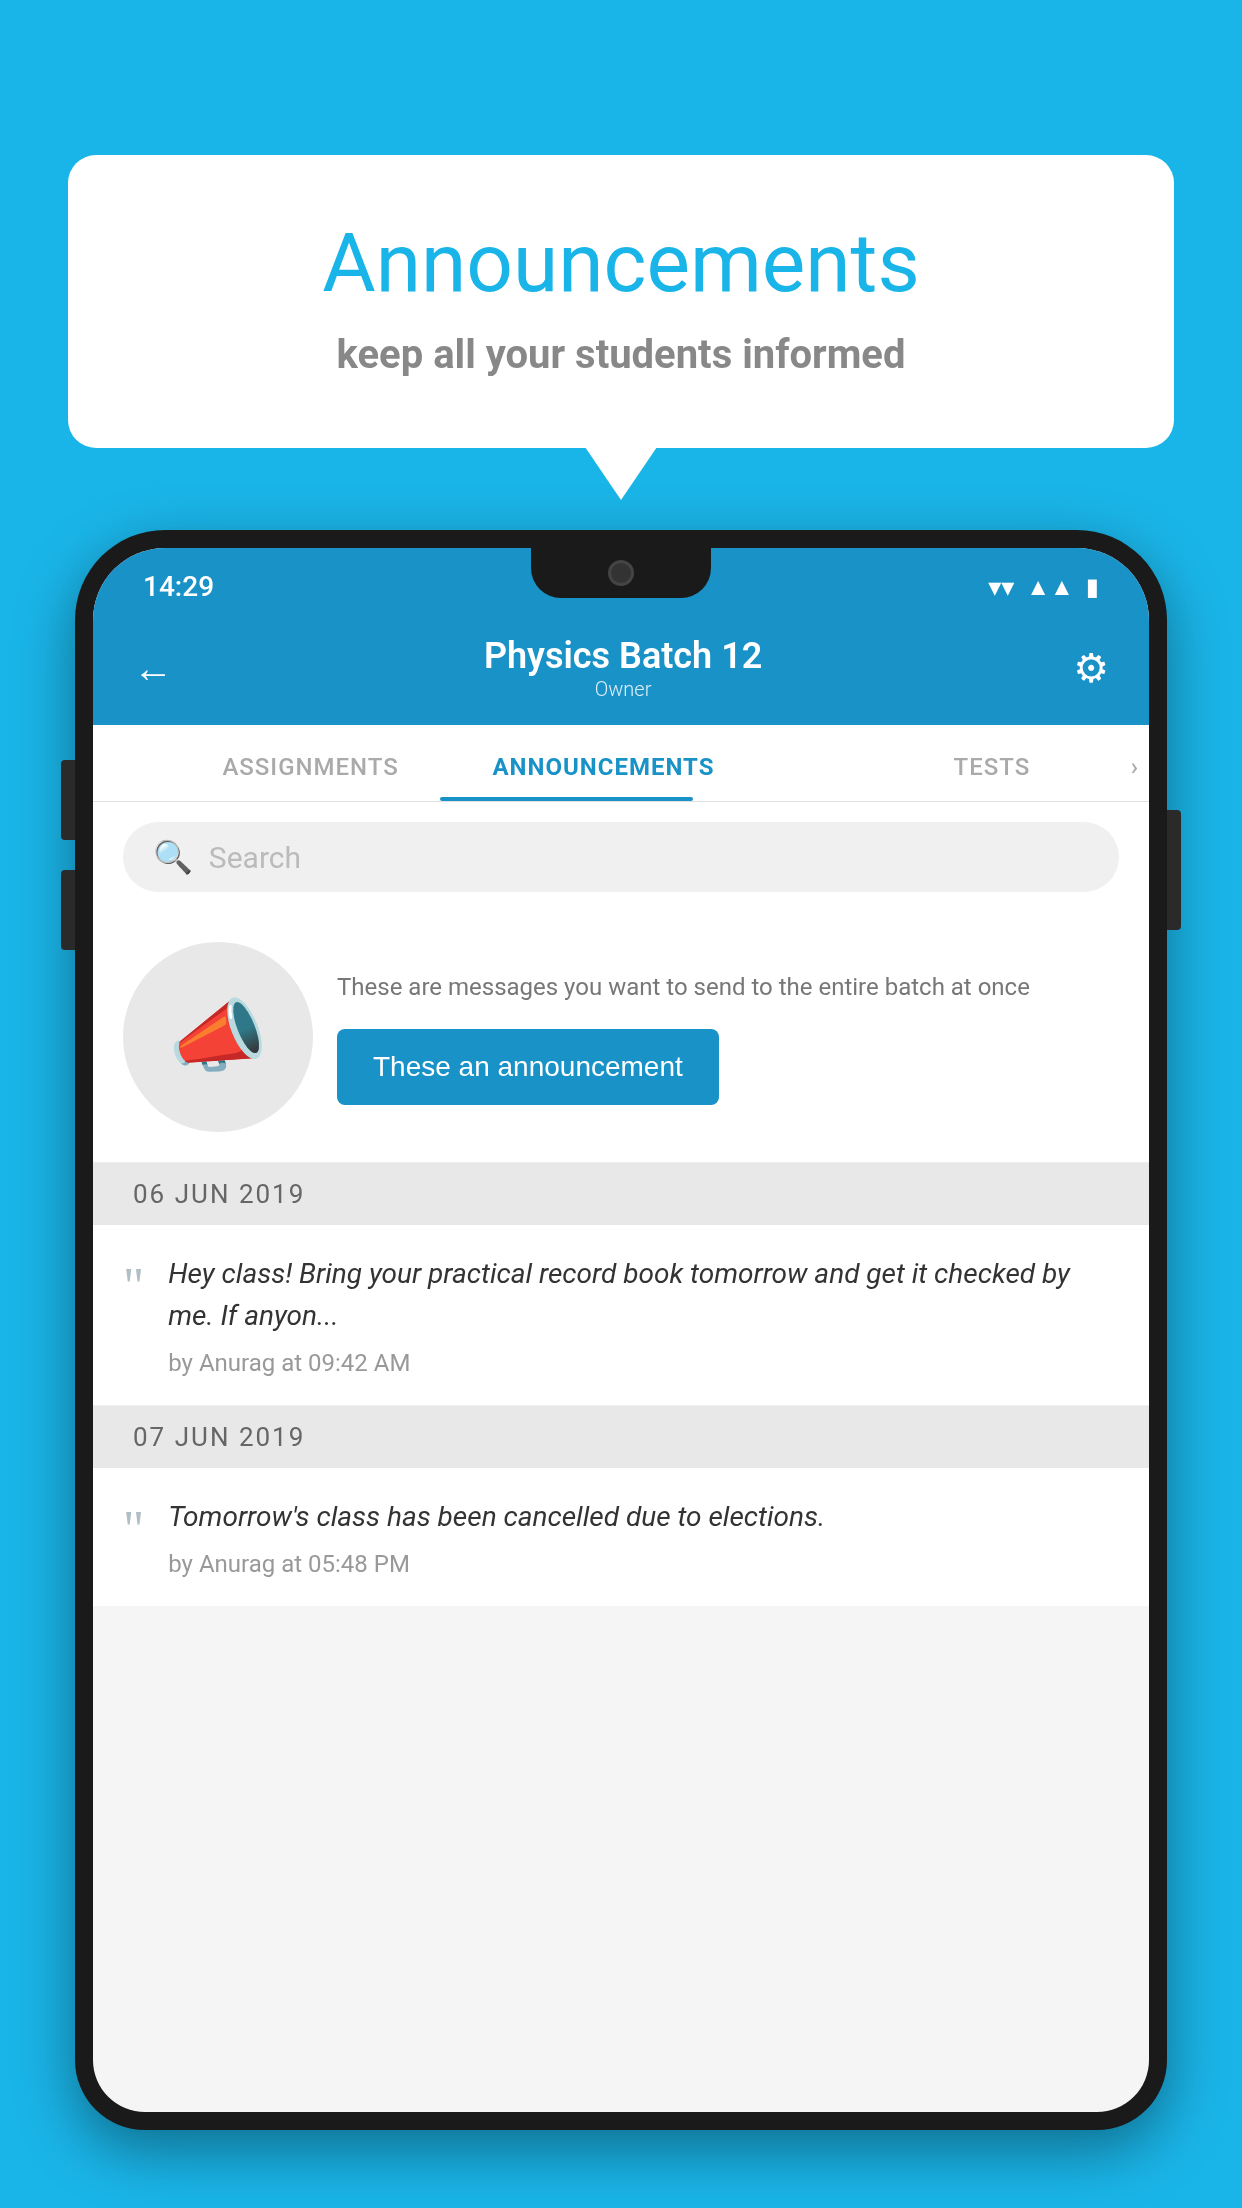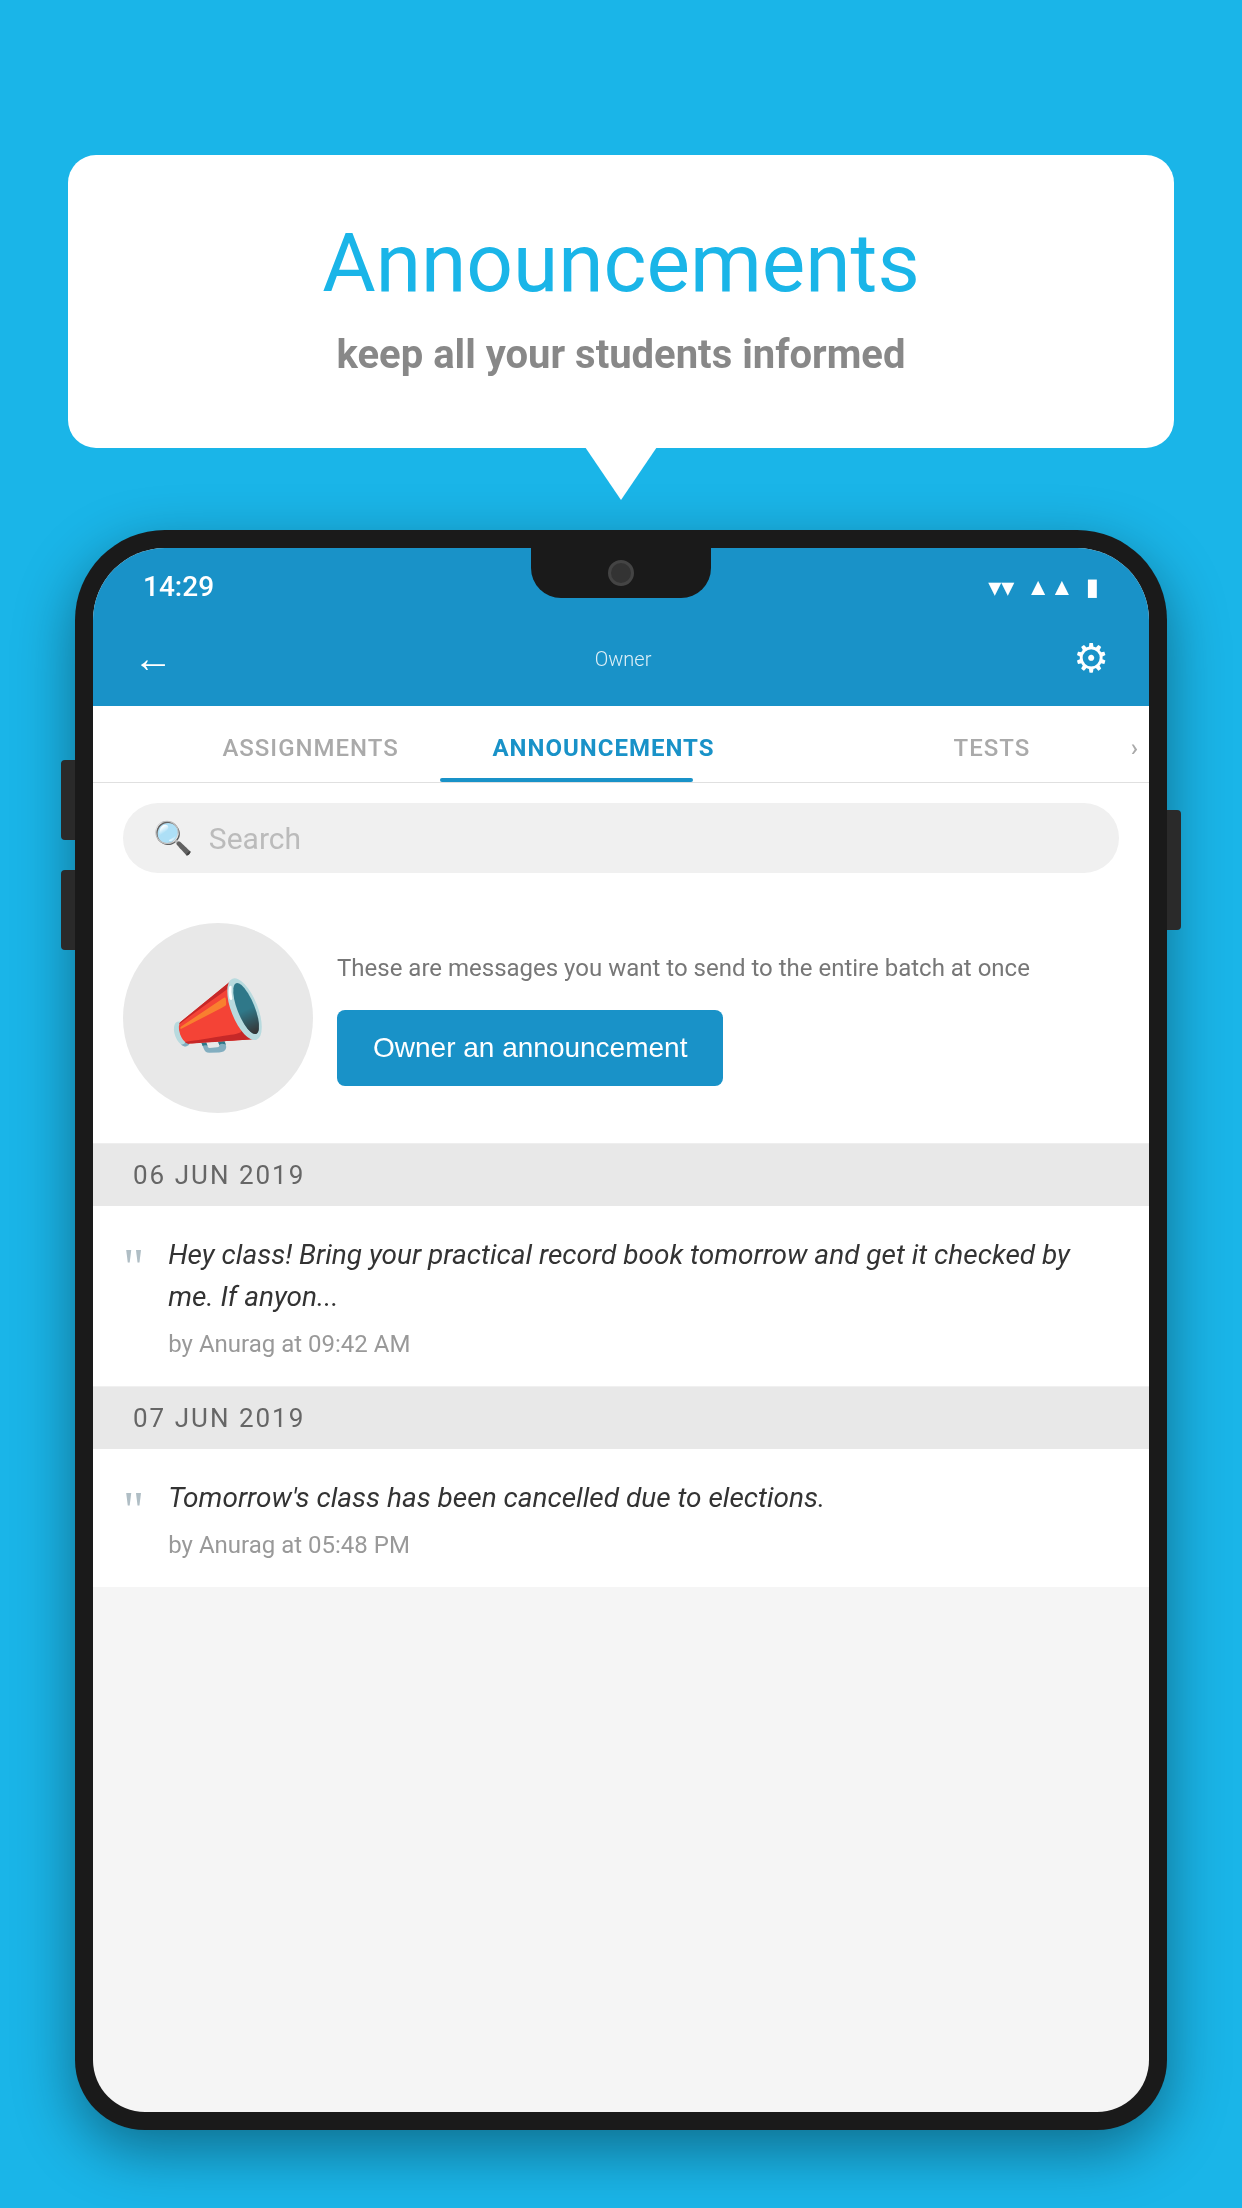--- a/index.html
+++ b/index.html
@@ -427,20 +427,21 @@
         <div class="status-icons">
           <span class="wifi-icon">▾▾</span>
           <span class="signal-icon">▲▲</span>
           <span class="battery-icon">▮</span>
         </div>
       </div>
 
       <div class="app-header">
         <span class="header-back">←</span>
         <div class="header-title-wrapper">
+          <div class="header-title">Physics Batch 12</div>
           <div class="header-subtitle">Owner</div>
         </div>
         <span class="header-gear">⚙</span>
       </div>
 
       <div class="tab-bar">
         <div class="tab-item">
           <span>ASSIGNMENTS</span>
         </div>
         <div class="tab-item active">
@@ -460,21 +461,21 @@
           <span class="search-text">Search</span>
         </div>
       </div>
 
       <div class="promo-section">
         <div class="promo-icon-circle">
           <span class="megaphone-icon">📣</span>
         </div>
         <div class="promo-content">
           <div class="promo-text">These are messages you want to send to the entire batch at once</div>
-          <button class="promo-button">Owner an announcement</button>
+          <button class="promo-button">These an announcement</button>
         </div>
       </div>
 
       <div class="date-divider">06  JUN  2019</div>
 
       <div class="announcement-item">
         <div class="quote-icon">"</div>
         <div class="announcement-content">
           <div class="announcement-text">Hey class! Bring your practical record book tomorrow and get it checked by me. If anyon...</div>
           <div class="announcement-meta">by Anurag at 09:42 AM</div>

